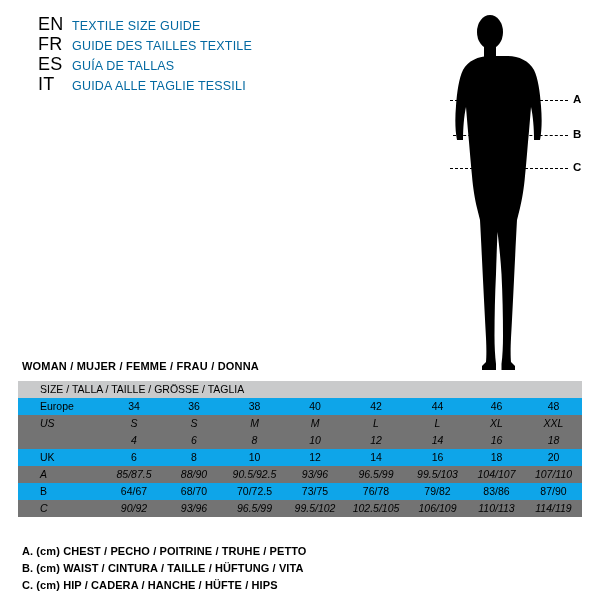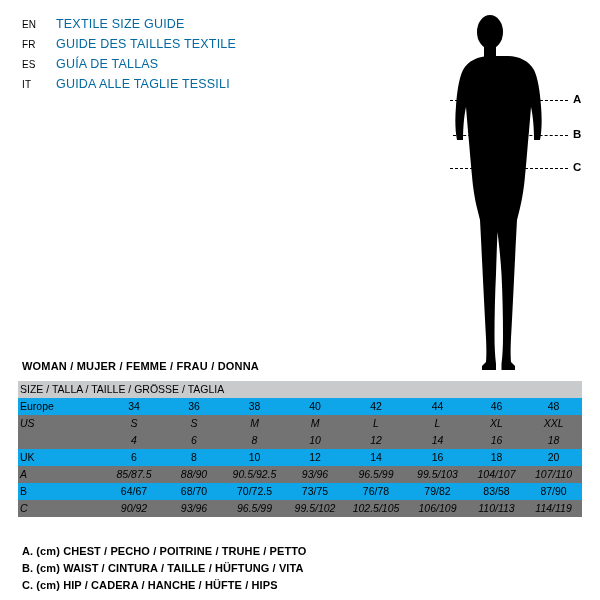--- a/index.html
+++ b/index.html
@@ -29,23 +29,24 @@
     width: 380px;
   }
   .lang-row {
     display: flex;
     align-items: baseline;
     height: 20px;
     line-height: 20px;
   }
   .lang-code {
     width: 34px;
-    font-size: 10px;
+    font-size: 18px;
     letter-spacing: 0.2px;
     color: #000;
+    margin-left: 16px;
   }
   .lang-text {
     font-size: 12.5px;
     letter-spacing: 0.2px;
     color: #0369a1;
   }
 
   
   .figure-wrap {
     position: absolute;
@@ -99,21 +100,21 @@
   }
   table.size-table td {
     padding: 0;
     height: 17px;
     line-height: 17px;
     text-align: center;
     color: #000;
   }
   table.size-table td.lbl {
     text-align: left;
-    padding-left: 2px;
+    padding-left: 22px;
     width: 86px;
   }
   tr.head-row td {
     background: #c9cacb;
     font-size: 10.5px;
     font-weight: normal;
     height: 17px;
   }
   tr.shade td {
     background: #737373;
@@ -298,21 +299,21 @@
         </tr>
 
         <tr class="plain">
           <td class="lbl">B</td>
           <td>64/67</td>
           <td>68/70</td>
           <td>70/72.5</td>
           <td>73/75</td>
           <td>76/78</td>
           <td>79/82</td>
-          <td>83/58</td>
+          <td>83/86</td>
           <td>87/90</td>
         </tr>
 
         <tr class="shade">
           <td class="lbl">C</td>
           <td>90/92</td>
           <td>93/96</td>
           <td>96.5/99</td>
           <td>99.5/102</td>
           <td>102.5/105</td>

